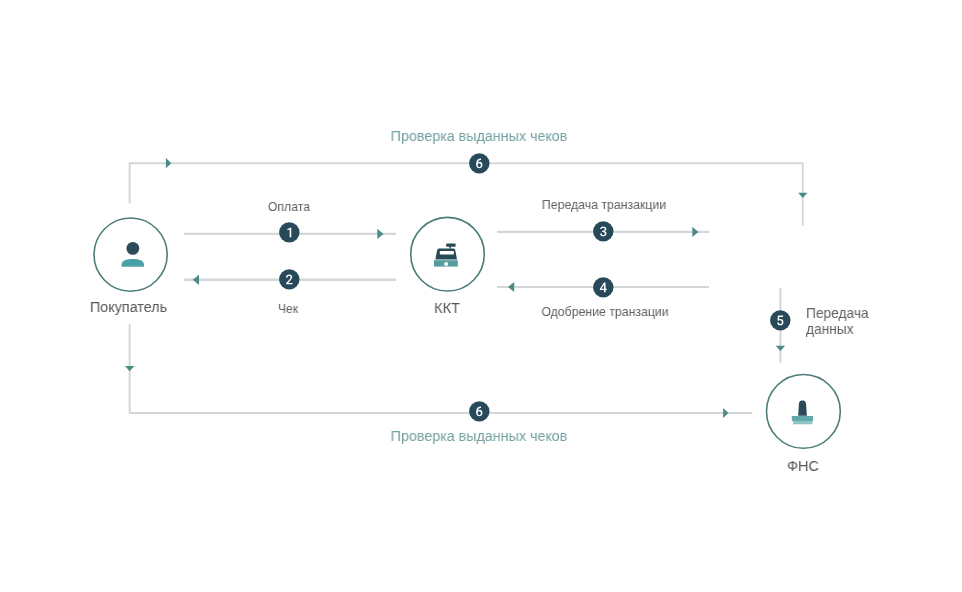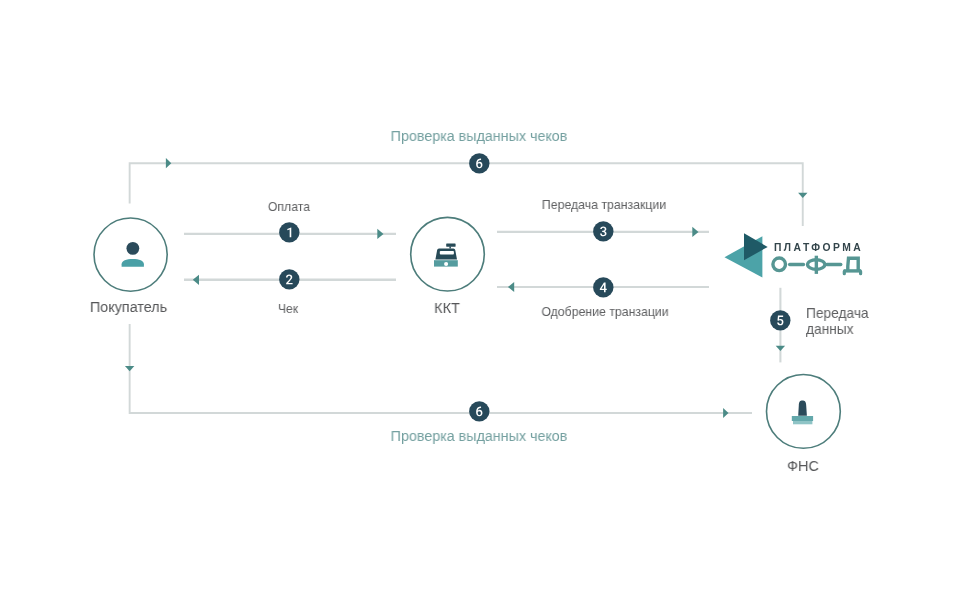--- a/index.html
+++ b/index.html
@@ -66,37 +66,20 @@
   <svg class="abs" style="left:432px;top:242px;width:28px;height:26px;" viewBox="0 0 28 26">
     <rect x="14.2" y="1.6" width="9.4" height="3.1" rx="0.4" fill="#274a57"></rect>
     <rect x="17.4" y="4.4" width="1.5" height="2.1" fill="#274a57"></rect>
     <path d="M7.0 6.6 Q5.4 6.6 5.15 8.1 L3.4 17.4 L25.0 17.4 L23.25 8.1 Q23.0 6.6 21.4 6.6 Z" fill="#274a57"></path>
     <rect x="7.8" y="8.9" width="14.1" height="3.5" rx="0.9" fill="#ffffff"></rect>
     <rect x="2.0" y="18.2" width="23.8" height="6.4" fill="#559c9f"></rect>
     <circle cx="14.1" cy="22.05" r="2.05" fill="#ffffff"></circle>
   </svg>
   <div class="lbl node-lbl" style="left:367px;top:299px;width:160px;text-align:center;">ККТ</div>
 
-  <div class="abs" style="left:720px;top:228px;width:150px;height:54px;">
-    <svg width="150" height="54" viewBox="0 0 150 54" shape-rendering="geometricPrecision">
-      <polygon points="4.5,29.2 42.4,8.3 42.4,49.5" fill="#4ca3a8"></polygon>
-      <polygon points="24,5.3 47.7,18.9 24,32.3" fill="#1f5a66"></polygon>
-      <text x="54" y="23" style="will-change:transform" font-family="Liberation Sans, sans-serif" font-size="10.3" font-weight="bold" letter-spacing="2.45" fill="#33454b">ПЛАТФОРМА</text>
-      <g fill="none" stroke="#569693" stroke-width="3.4">
-        <circle cx="59.2" cy="36.35" r="6.3"></circle>
-        <path d="M69.6 36.5 L83.5 36.5" stroke-width="3.3" stroke-linecap="round"></path>
-        <ellipse cx="96.2" cy="36.5" rx="8.65" ry="4.75" stroke-width="3.3"></ellipse>
-        <path d="M96.35 27.7 L96.35 45.9" stroke-width="3.4"></path>
-        <path d="M106.9 36.5 L120.8 36.5" stroke-width="3.3" stroke-linecap="round"></path>
-        <path d="M127.8 42.7 L127.8 38.2 L128.5 30.2 L138.2 30.2 L138.2 42.7" stroke-width="3.4" stroke-linejoin="miter"></path>
-        <path d="M123.6 42.9 L141.2 42.9" stroke-width="3.4"></path>
-        <path d="M124.3 43.4 L124.3 45.7 M140.6 43.4 L140.6 45.7" stroke-width="3.2" stroke-linecap="round"></path>
-      </g>
-    </svg>
-  </div>
 
   <svg class="abs" style="left:762px;top:370px;width:82px;height:82px;" viewBox="0 0 82 82">
     <circle cx="41.4" cy="41.4" r="36.9" fill="none" stroke="#4d7d7b" stroke-width="1.6"></circle>
   </svg>
   <svg class="abs" style="left:790px;top:399px;width:25px;height:27px;" viewBox="0 0 25 27">
     <path d="M8.8 6.5 C8.8 2.8 10.1 1.5 12.4 1.5 C14.7 1.5 16.2 2.8 16.2 6.5 L16.9 16.7 L8.2 16.7 Z" fill="#2b4b5b"></path>
     <rect x="1.8" y="17.0" width="21.3" height="5.0" fill="#63a8ab"></rect>
     <rect x="3.0" y="22.0" width="19.4" height="3.3" fill="#8fc4c6"></rect>
   </svg>
   <div class="lbl node-lbl" style="left:723px;top:457px;width:160px;text-align:center;">ФНС</div>

